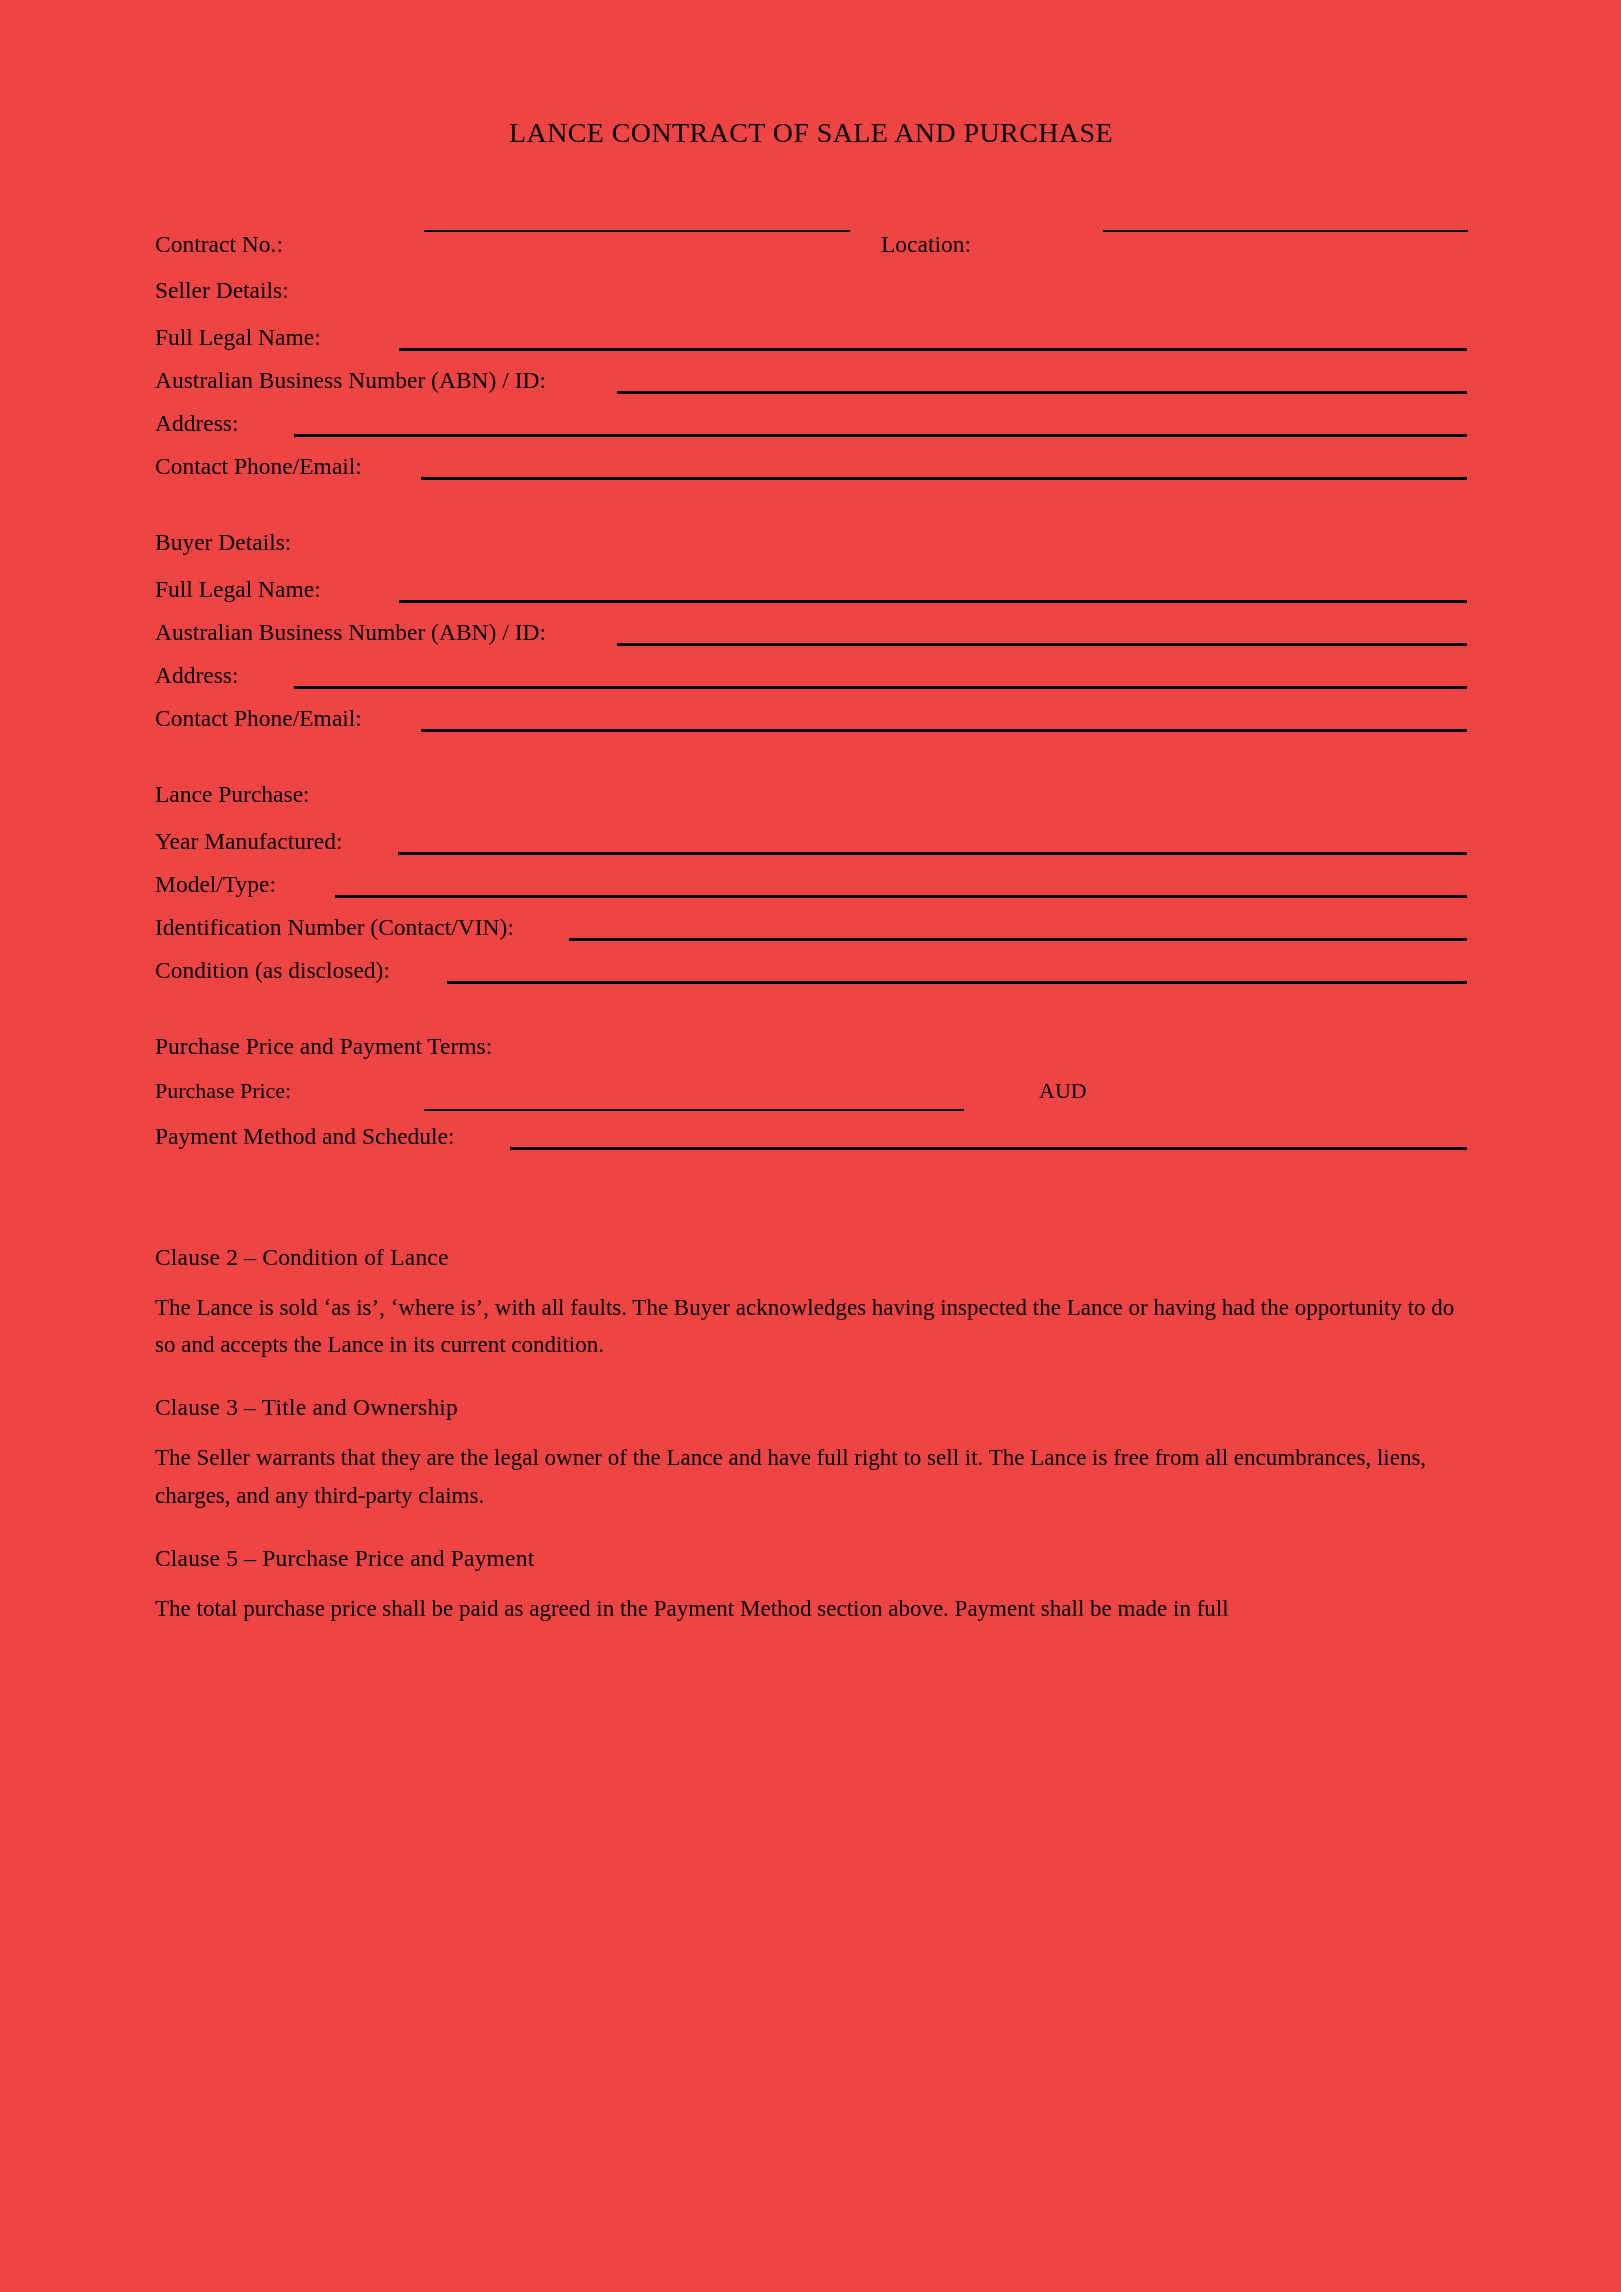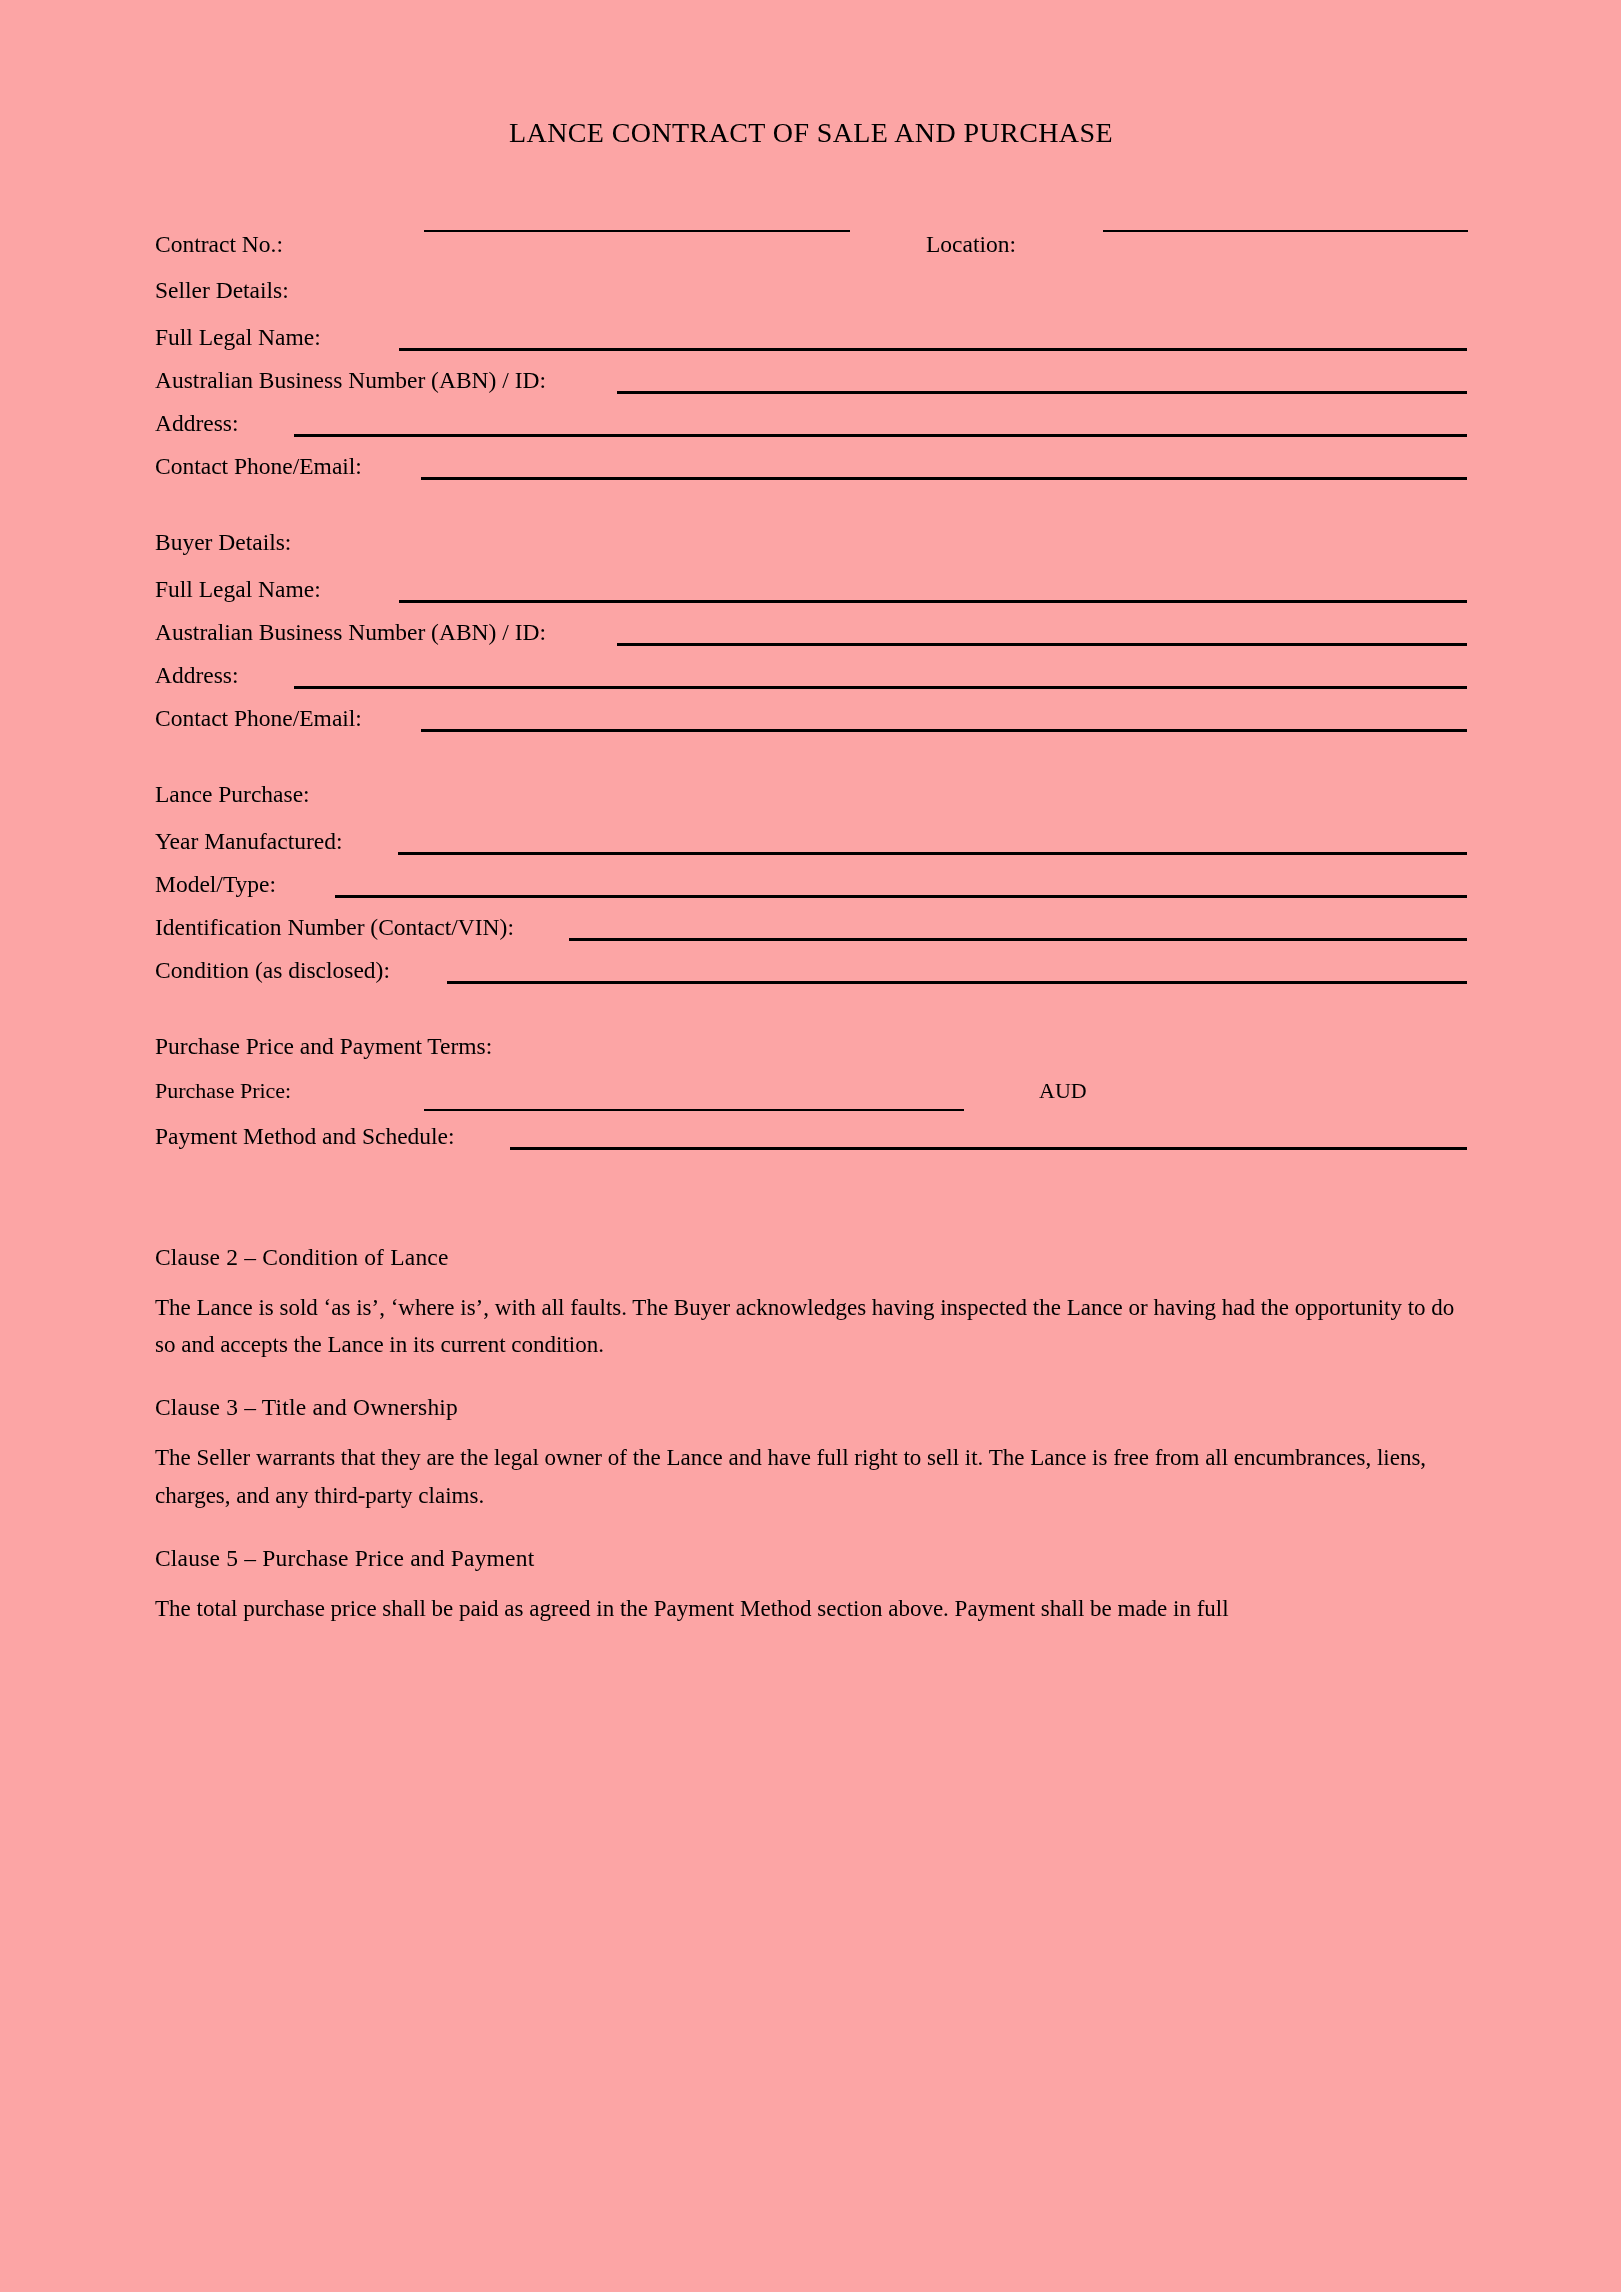--- a/index.html
+++ b/index.html
@@ -10,21 +10,21 @@
   }
   body {
     font-family: "Liberation Serif", "DejaVu Serif", serif;
     color: #000000;
   }
   .page {
     position: relative;
     width: 1621px;
     height: 2293px;
     margin: 0 auto;
-    background: #fca5a5;
+    background: #ef4444;
     box-sizing: border-box;
     overflow: hidden;
   }
   .content {
     position: absolute;
     left: 155px;
     top: 0;
     width: 1312px; 
   }
 
@@ -133,21 +133,21 @@
 <div class="page">
   <div class="content">
 
     <h1 class="doc-title">LANCE CONTRACT OF SALE AND PURCHASE</h1>
 
     <div class="gap-lg"></div>
 
     <div class="top-row">
       <span class="lbl" style="left:0;">Contract No.:</span>
       <span class="ln" style="left:269px; width:426px;"></span>
-      <span class="lbl" style="left:771px;">Location:</span>
+      <span class="lbl" style="left:726px;">Location:</span>
       <span class="ln" style="left:948px; width:365px;"></span>
     </div>
 
     <div class="gap-md"></div>
 
     <div class="section-label">Seller Details:</div>
 
     <div class="field-row">
       <span class="field-label">Full Legal Name:</span>
       <span class="rule-wrap">

